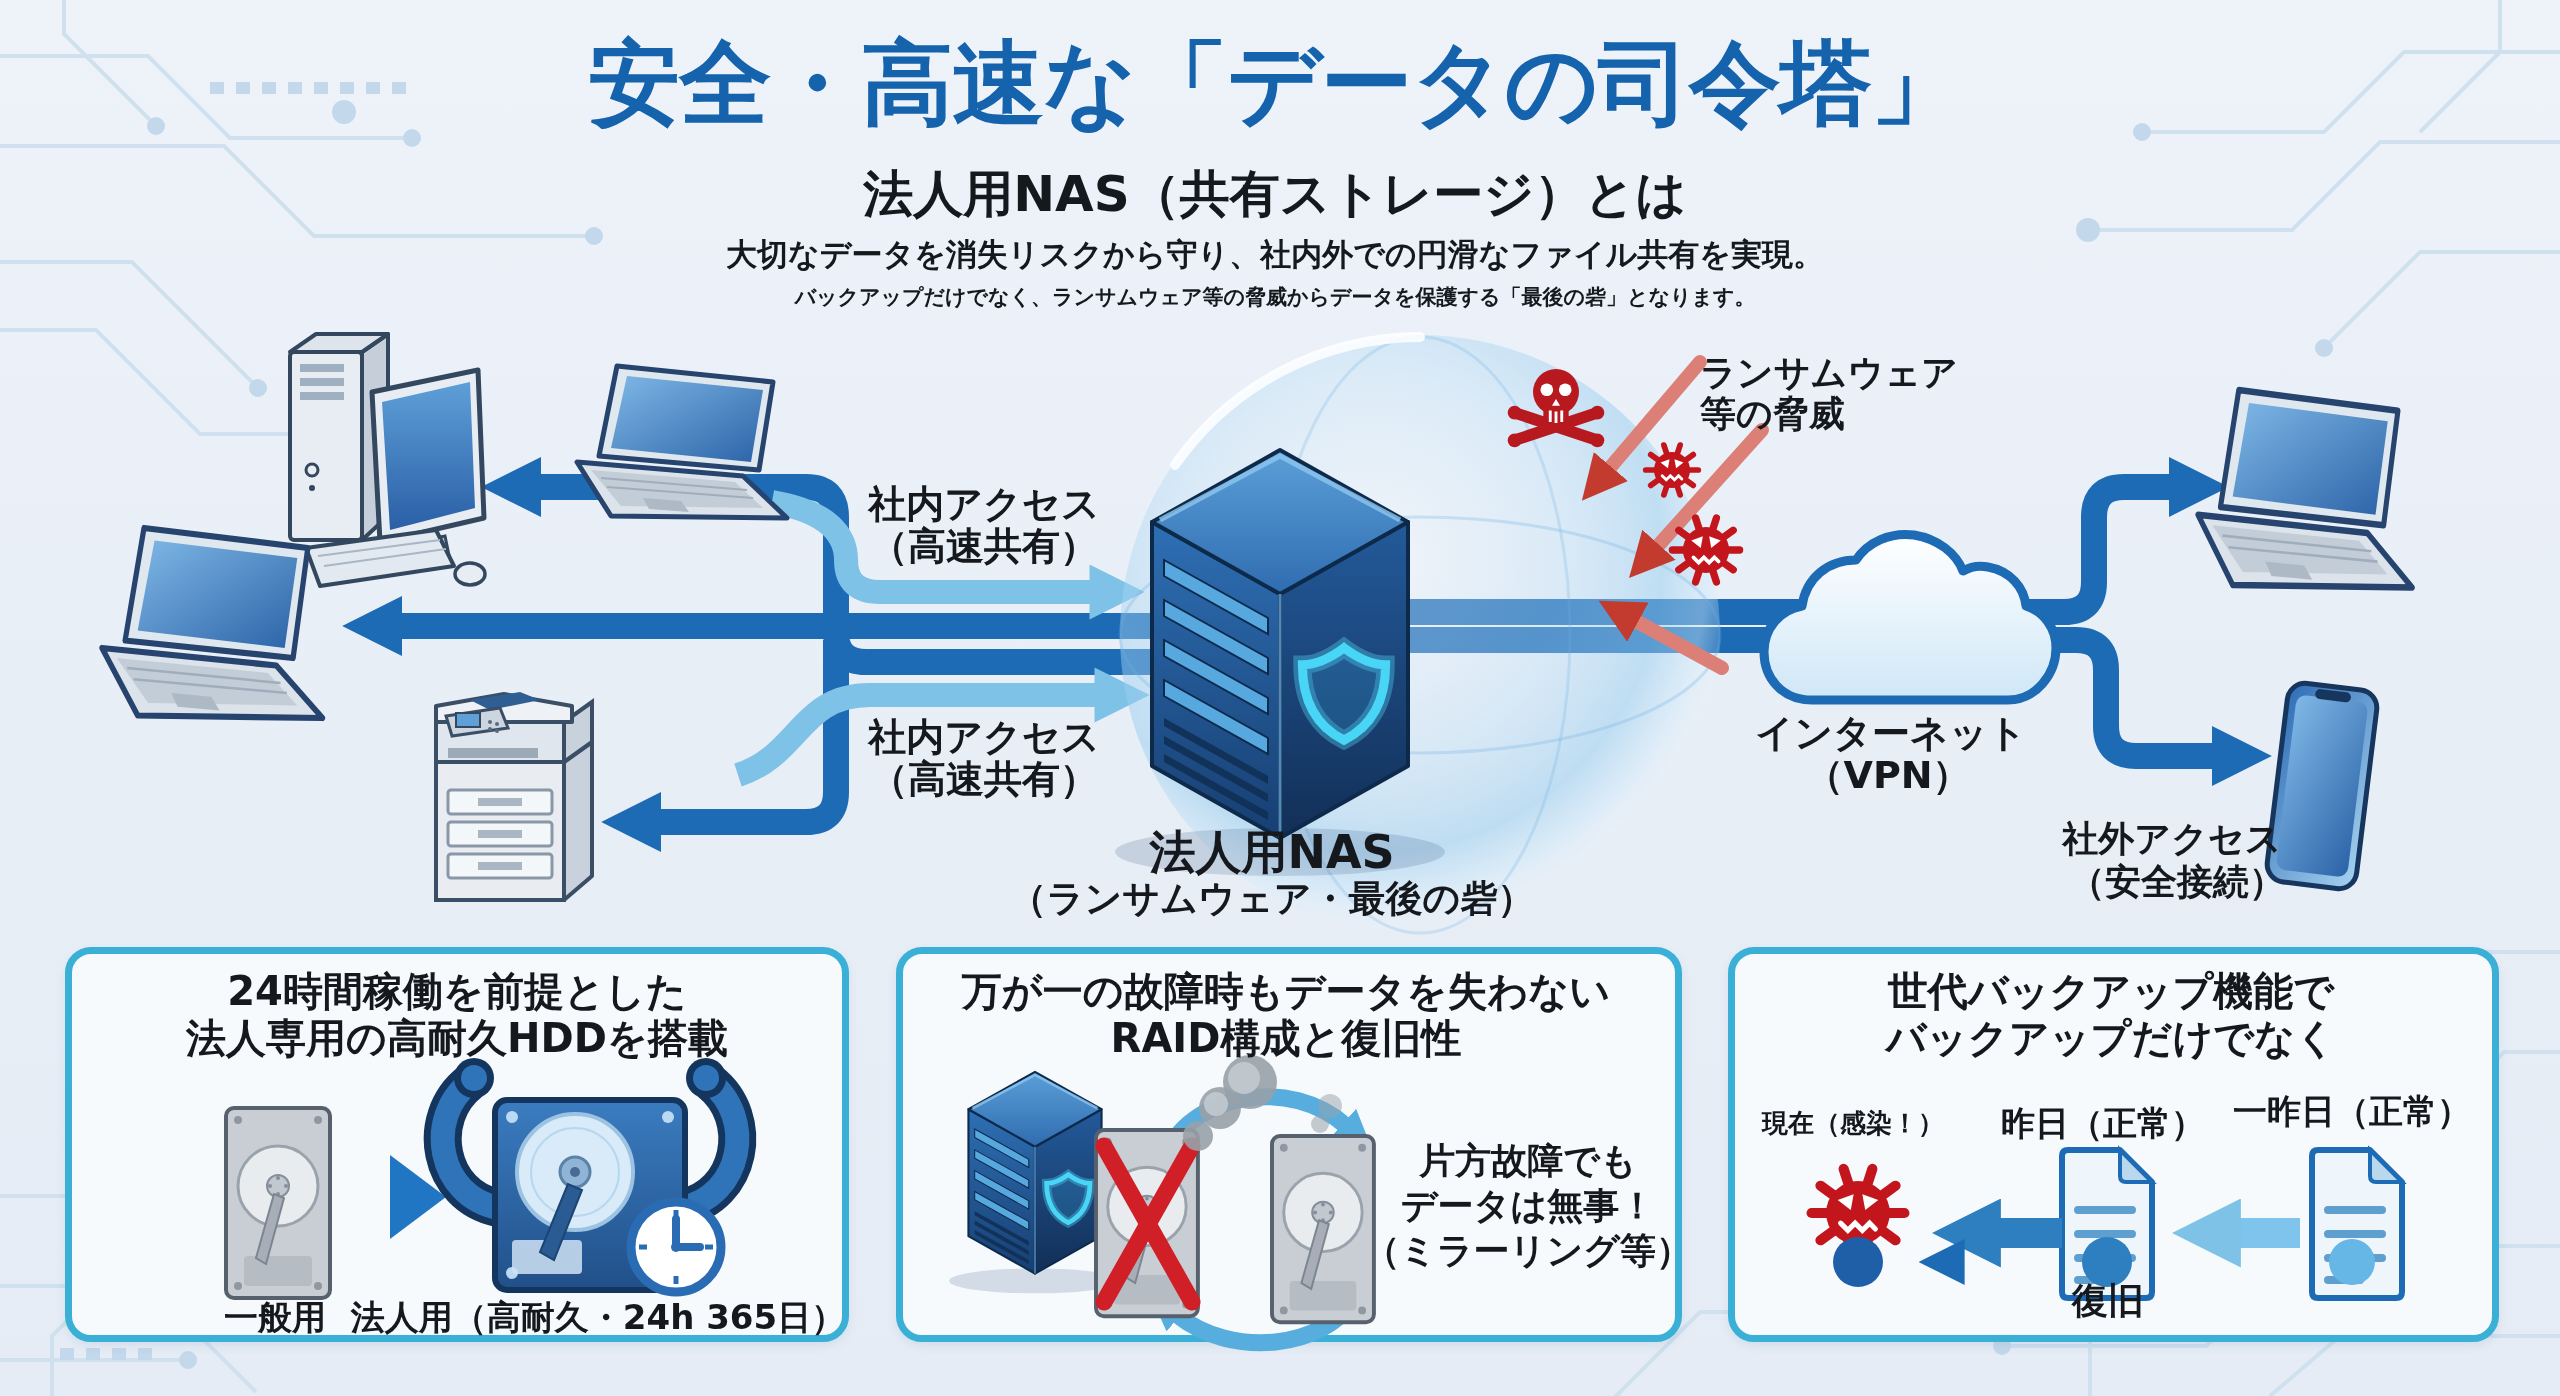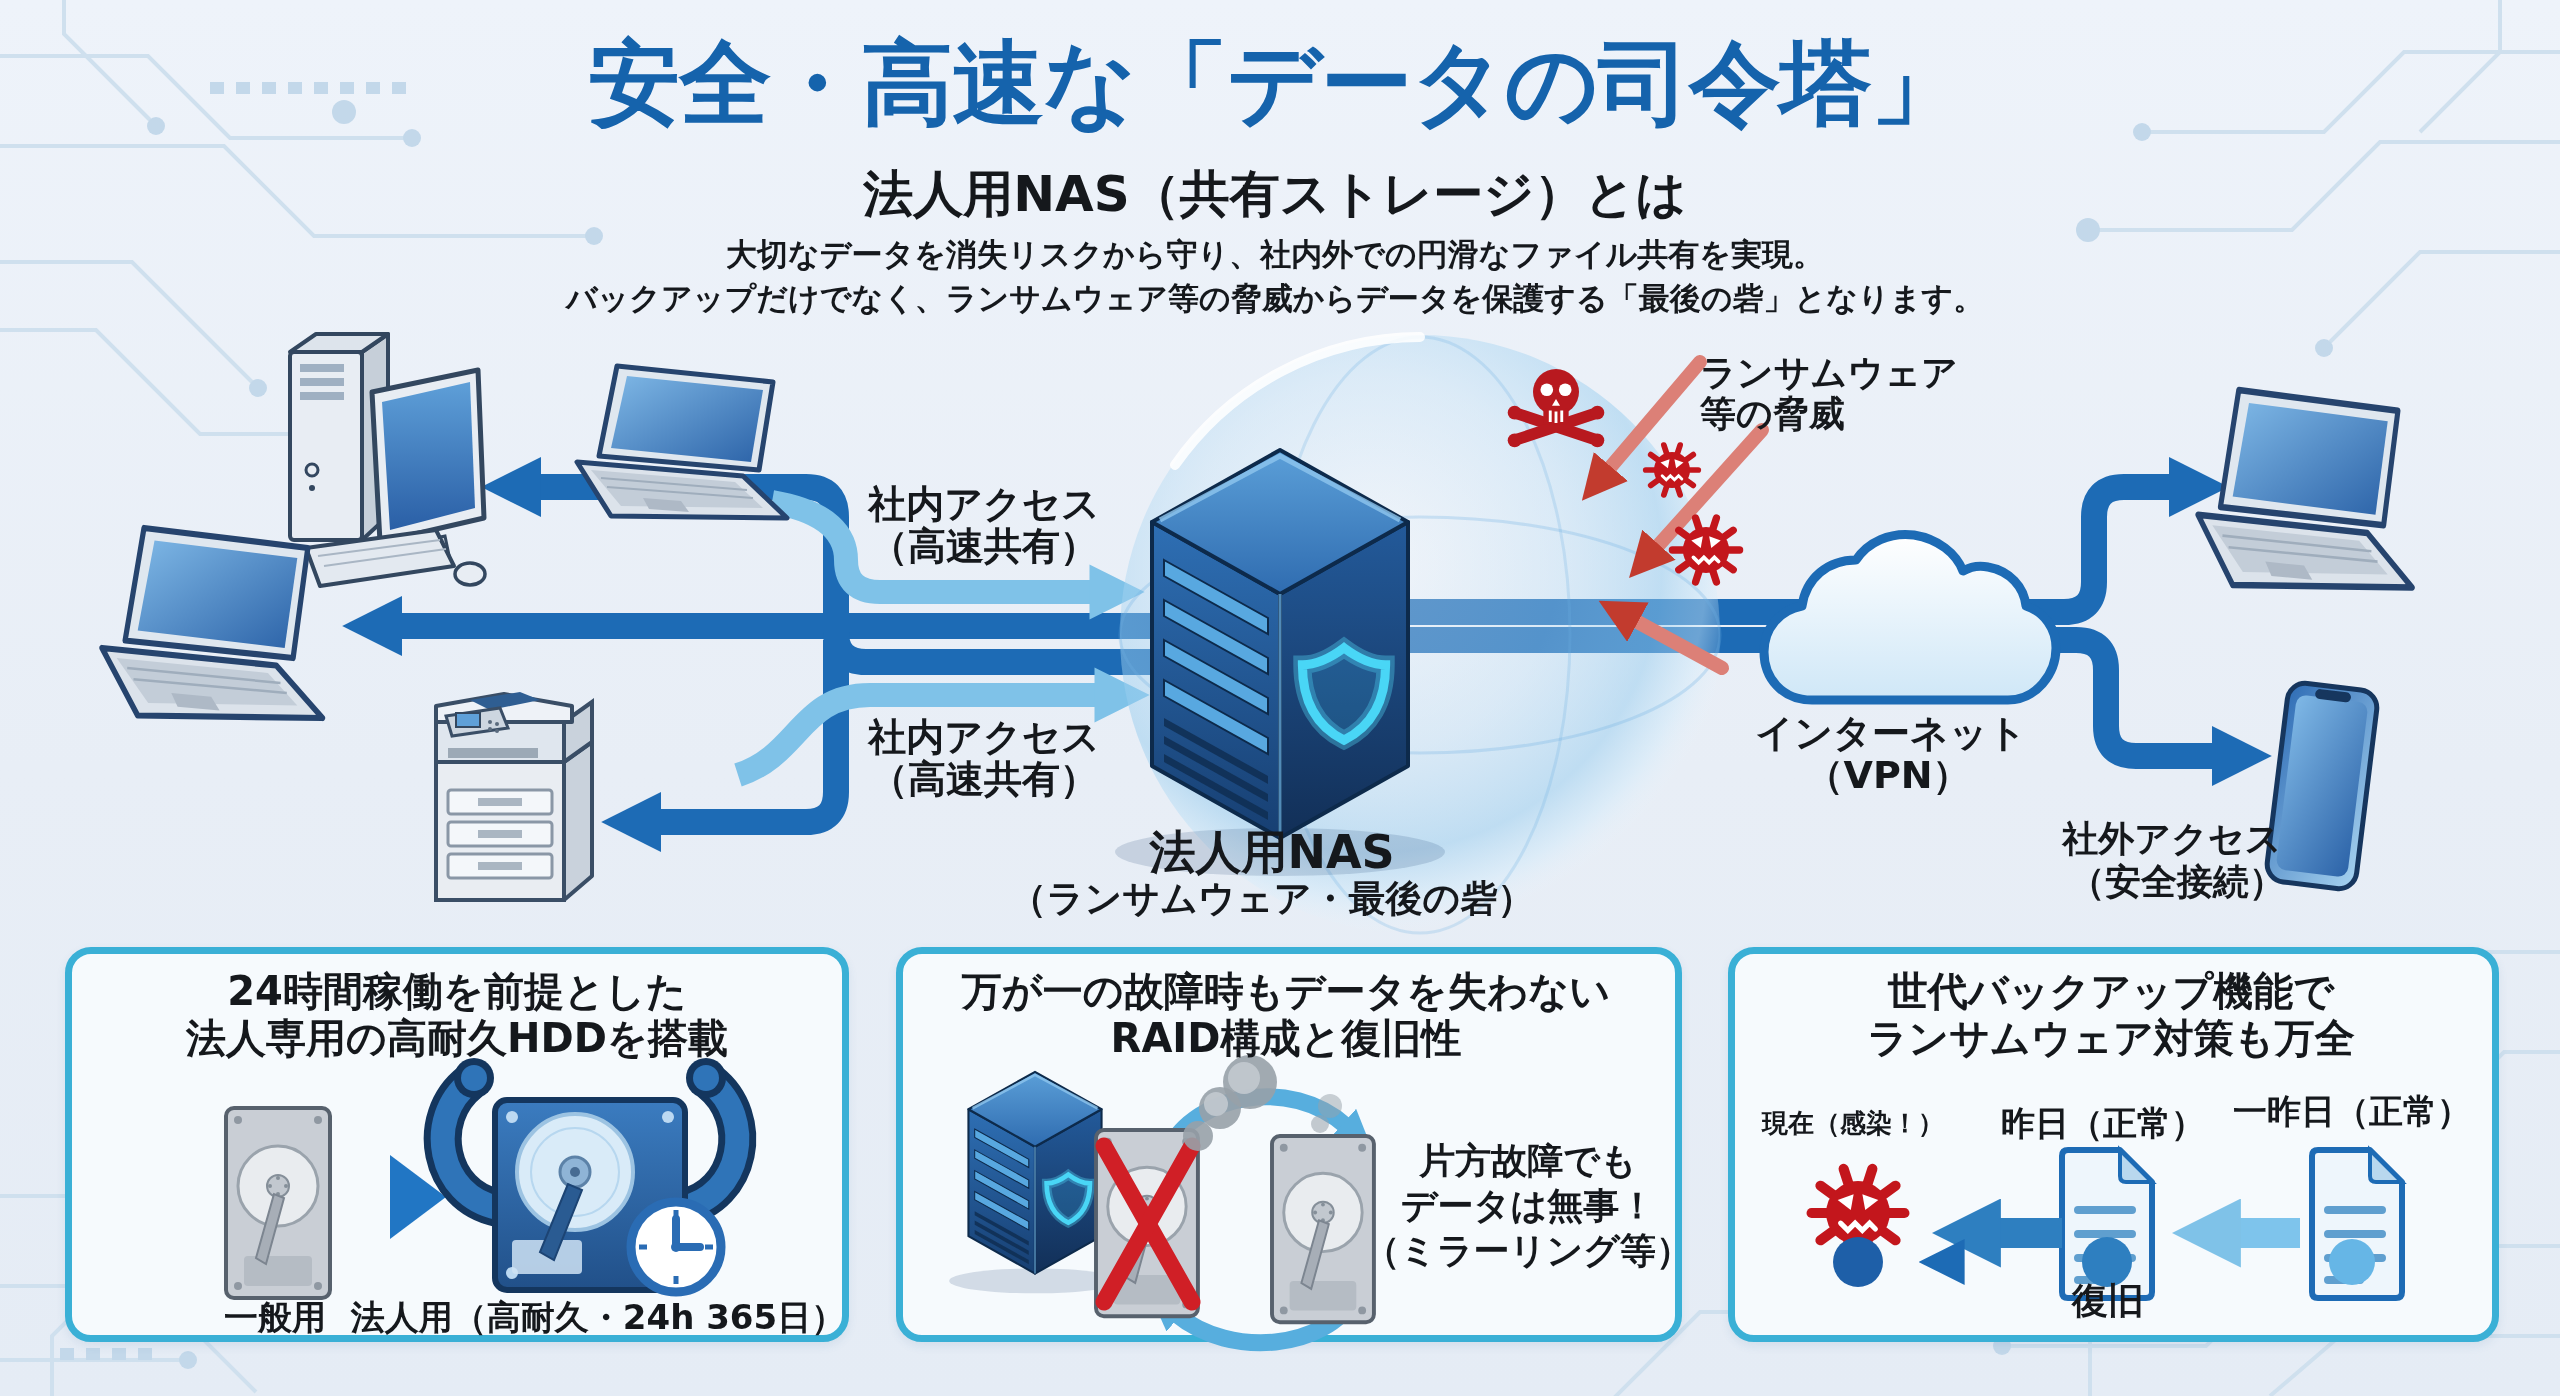--- a/index.html
+++ b/index.html
@@ -380,21 +380,21 @@
   <path d="M2352,1262 L1960,1262" stroke="url(#gTime)" stroke-width="20" fill="none" marker-end="url(#mD)"></path>
   <circle cx="1858" cy="1262" r="25" fill="#1e5fa8"></circle>
   <circle cx="2107" cy="1262" r="25" fill="#2e7fc0"></circle>
   <circle cx="2352" cy="1262" r="23" fill="#66b6e6"></circle>
 </g>
 </svg>
 
 <div class="lb title" style="left:1275px;top:84px;font-size:92px;">安全・高速な「データの司令塔」</div>
 <div class="lb" style="left:1275px;top:194px;font-size:50px;">法人用NAS（共有ストレージ）とは</div>
 <div class="lb" style="left:1275px;top:254px;font-size:31px;font-weight:700;">大切なデータを消失リスクから守り、社内外での円滑なファイル共有を実現。</div>
-<div class="lb" style="left:1275px;top:298px;font-size:31px;font-weight:700;">バックアップだけでなく、ランサムウェア等の脅威からデータを保護する「最後の砦」となります。</div>
+<div class="lb" style="left:1275px;top:298px;font-size:21px;font-weight:700;">バックアップだけでなく、ランサムウェア等の脅威からデータを保護する「最後の砦」となります。</div>
 
 <div class="lb" style="left:984px;top:505px;font-size:38px;">社内アクセス</div>
 <div class="lb" style="left:984px;top:547px;font-size:38px;">（高速共有）</div>
 <div class="lb" style="left:984px;top:738px;font-size:38px;">社内アクセス</div>
 <div class="lb" style="left:984px;top:780px;font-size:38px;">（高速共有）</div>
 
 <div class="lb left" style="left:1700px;top:373px;font-size:36px;">ランサムウェア</div>
 <div class="lb left" style="left:1700px;top:414px;font-size:36px;">等の脅威</div>
 
 <div class="lb" style="left:1272px;top:852px;font-size:46px;">法人用NAS</div>
@@ -411,17 +411,17 @@
 <div class="lb" style="left:275px;top:1318px;font-size:34px;">一般用</div>
 <div class="lb" style="left:598px;top:1318px;font-size:34px;">法人用（高耐久・24h 365日）</div>
 
 <div class="lb" style="left:1286px;top:991px;font-size:40px;">万が一の故障時もデータを失わない</div>
 <div class="lb" style="left:1286px;top:1038px;font-size:40px;text-align:center;">RAID構成と復旧性</div>
 <div class="lb" style="left:1528px;top:1161px;font-size:36px;">片方故障でも</div>
 <div class="lb" style="left:1528px;top:1206px;font-size:36px;">データは無事！</div>
 <div class="lb" style="left:1528px;top:1251px;font-size:36px;">（ミラーリング等）</div>
 
 <div class="lb" style="left:2111px;top:991px;font-size:40px;">世代バックアップ機能で</div>
-<div class="lb" style="left:2111px;top:1038px;font-size:40px;">ランサムウェア対策も万全</div>
+<div class="lb" style="left:2111px;top:1038px;font-size:40px;">バックアップだけでなく</div>
 <div class="lb" style="left:1853px;top:1112px;font-size:26px;margin-top:11px;">現在（感染！）</div>
 <div class="lb" style="left:2103px;top:1112px;font-size:34px;margin-top:12px;">昨日（正常）</div>
 <div class="lb" style="left:2352px;top:1112px;font-size:34px;">一昨日（正常）</div>
 <div class="lb" style="left:2108px;top:1301px;font-size:36px;">復旧</div>
 
 </body></html>

